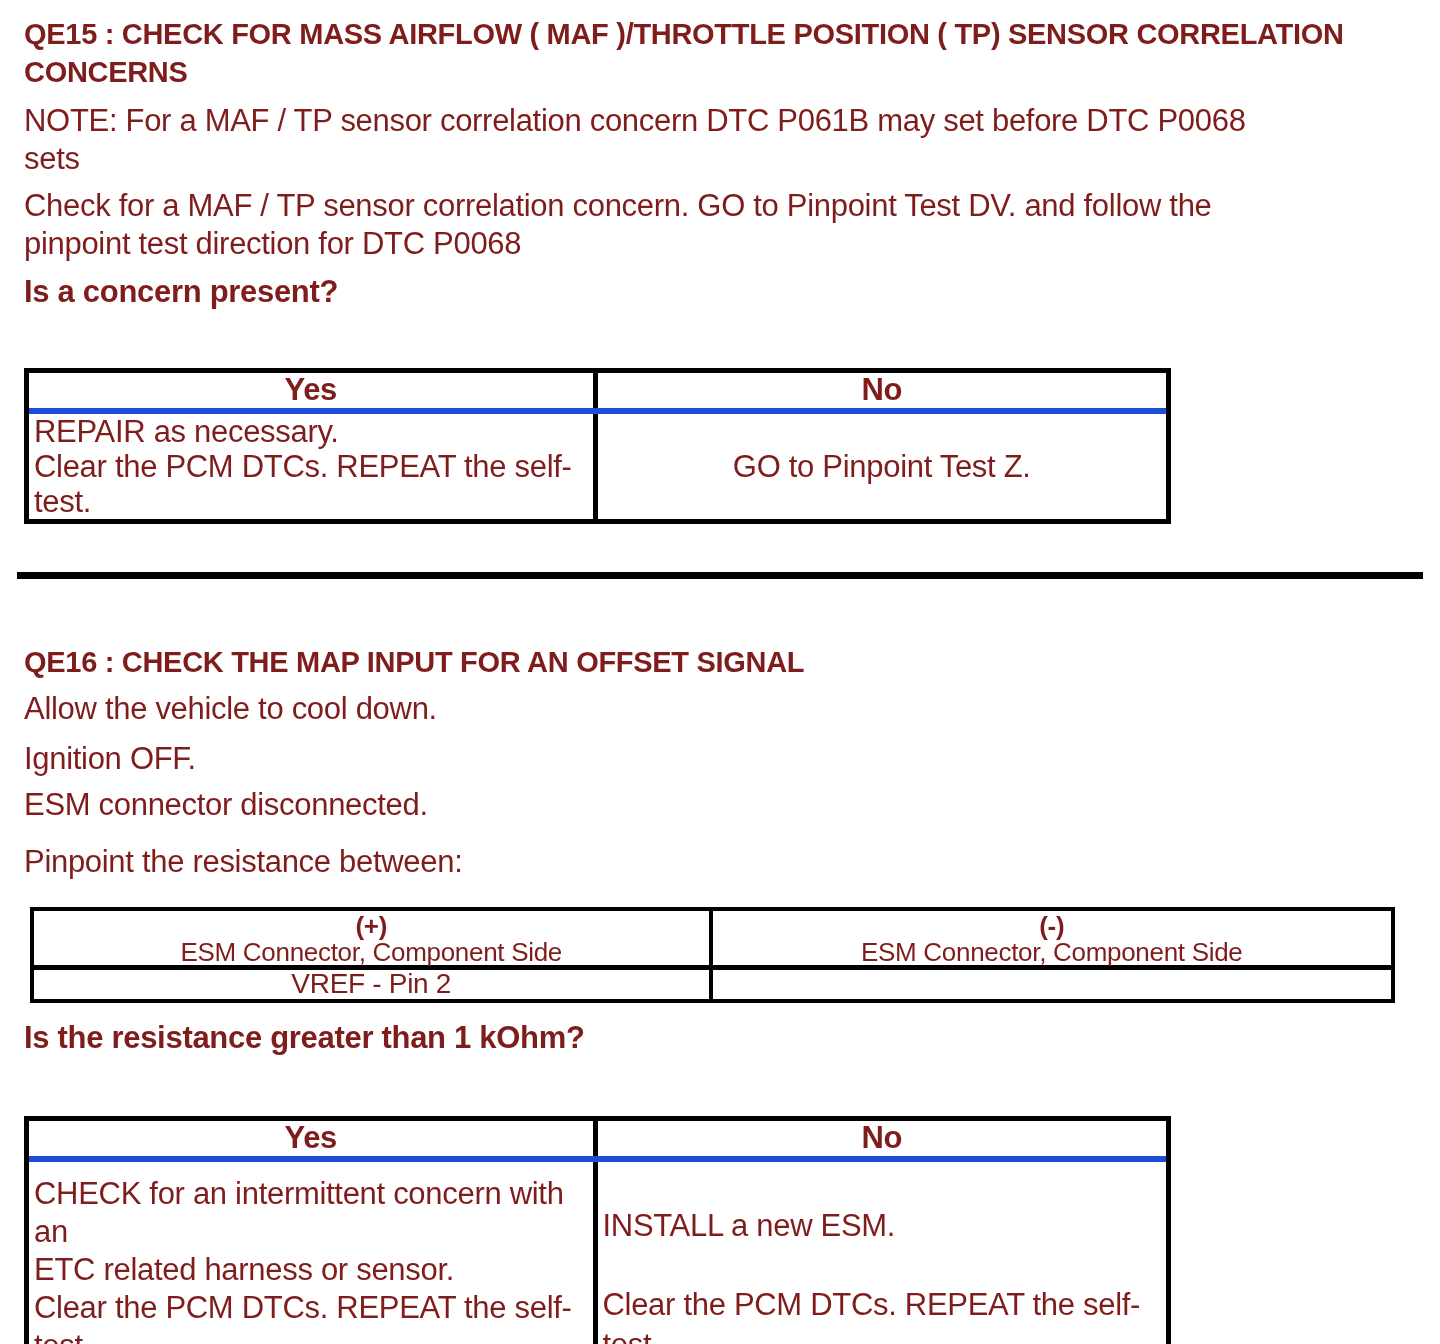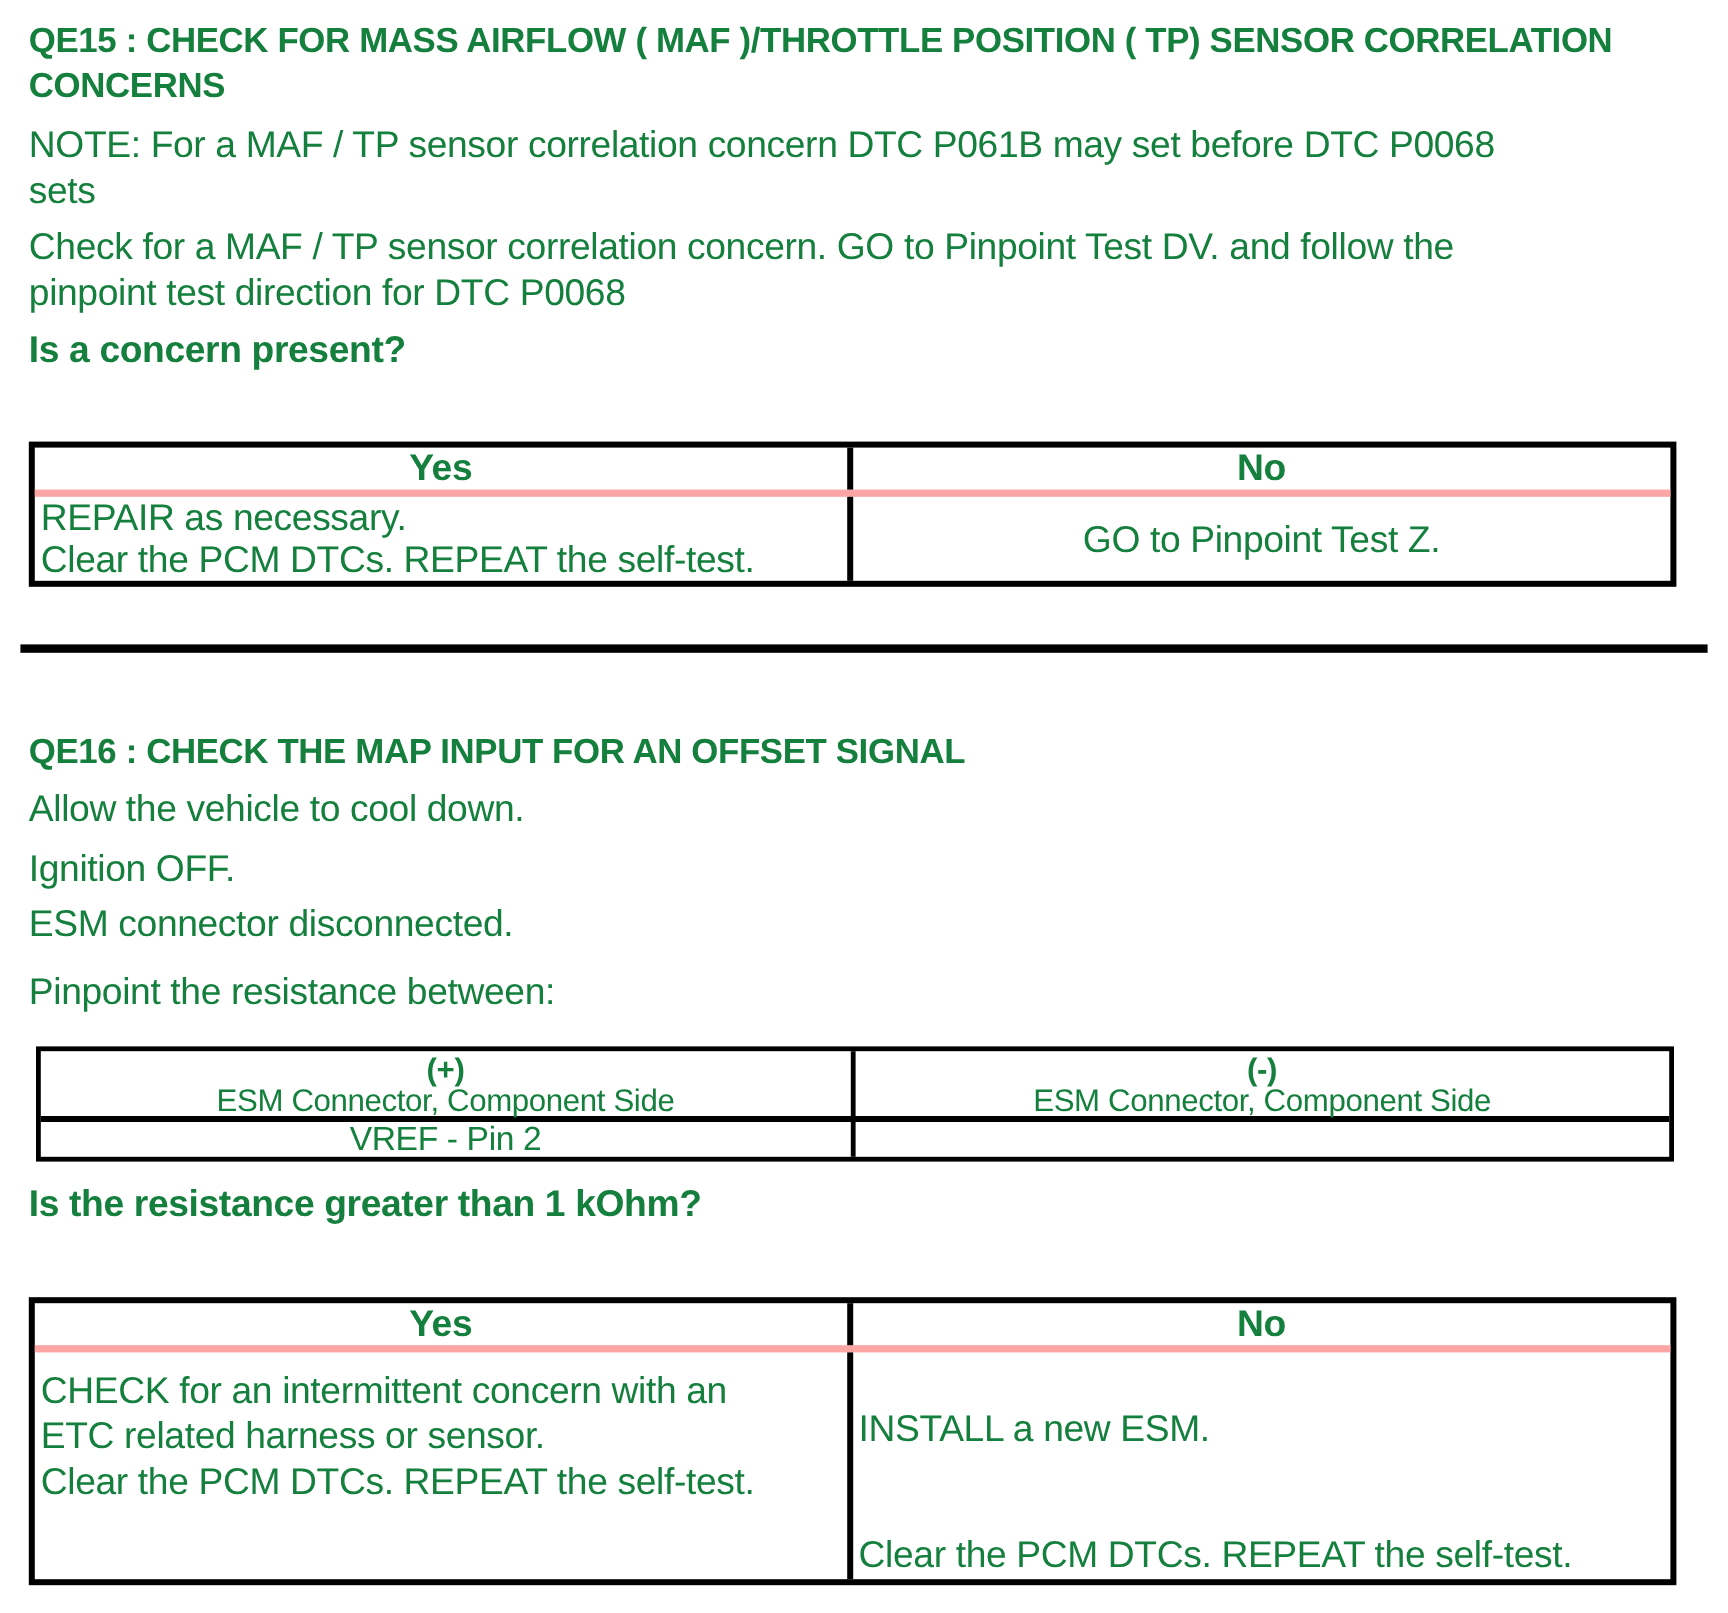--- a/index.html
+++ b/index.html
@@ -1,21 +1,21 @@
 <!DOCTYPE html>
 <html><head>
 <meta charset="utf-8">
 <style>
   html,body { margin:0; padding:0; background:#ffffff; }
   .page {
     position:relative;
     width:1440px; height:1344px;
     box-sizing:border-box;
     padding:15px 40px 0 24px;
-    background:#ffffff; color:#15803d;
+    background:#ffffff; color:#7f1d1d;
     font-family:"Liberation Sans","DejaVu Sans",sans-serif;
     letter-spacing:-0.3px;
     overflow:hidden;
   }
   .heading {
     font-size:29px; font-weight:bold; line-height:38px;
     margin:0; white-space:pre-line;
   }
   .body-text {
     font-size:31px; font-weight:normal; line-height:38px;
@@ -36,29 +36,29 @@
   #s4     { margin-top:19px; }
   #t2     { margin-top:26px; }
   #q2     { margin-top:16px; }
   #t3     { margin-top:59px; }
   #rule2  { margin-top:46px; }
 
   
   .hrule { margin-left:-7px; width:1406px; height:7px; background:#000; }
 
   
-  .dtable { width:1373px; border:5px solid #000; box-sizing:border-box; }
+  .dtable { width:1147px; border:5px solid #000; box-sizing:border-box; }
   .dt-row { display:flex; }
   .dt-cell { width:50%; box-sizing:border-box; }
   .dt-cell.first { border-right:5px solid #000; }
   .dt-head .dt-cell {
     font-size:31px; font-weight:bold; text-align:center;
     height:35px; line-height:34px;
   }
-  .dt-body { border-top:6px solid #fca5a5; }
+  .dt-body { border-top:6px solid #1d4ed8; }
   .dt-body .dt-cell { font-size:31px; padding:0 5px; white-space:pre-line; }
   #t1 .dt-body .dt-cell { min-height:70px; line-height:35px; }
   #t1 .dt-no { display:flex; align-items:center; justify-content:center; text-align:center; }
   #t3 .dt-body .dt-cell { min-height:145px; }
   #t3 .dt-yes { padding-top:13px; line-height:38px; }
   #t3 .dt-no {
     display:flex; flex-direction:column; justify-content:space-between;
     line-height:40px;
     margin-top:44px;
   }

